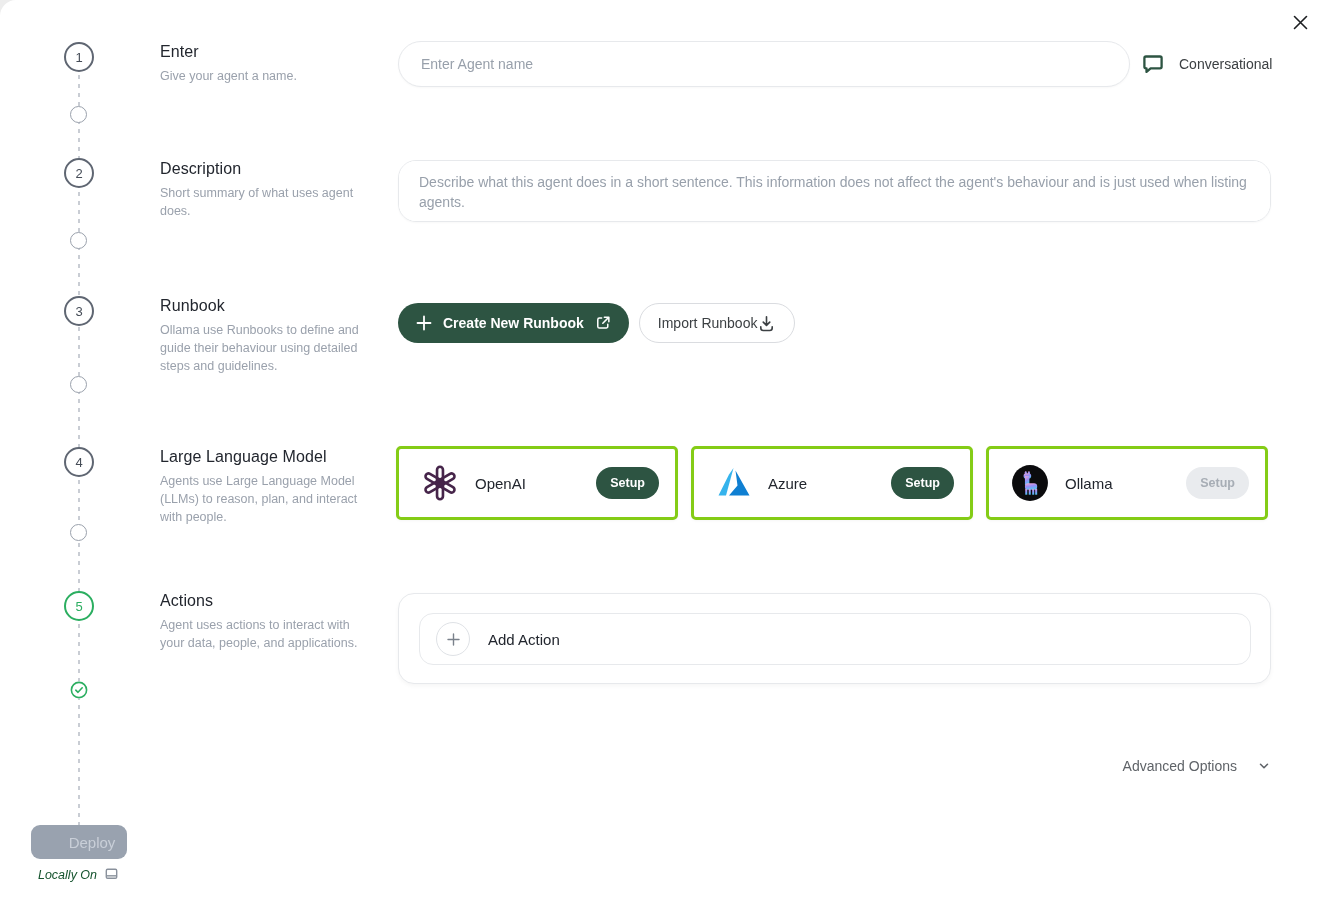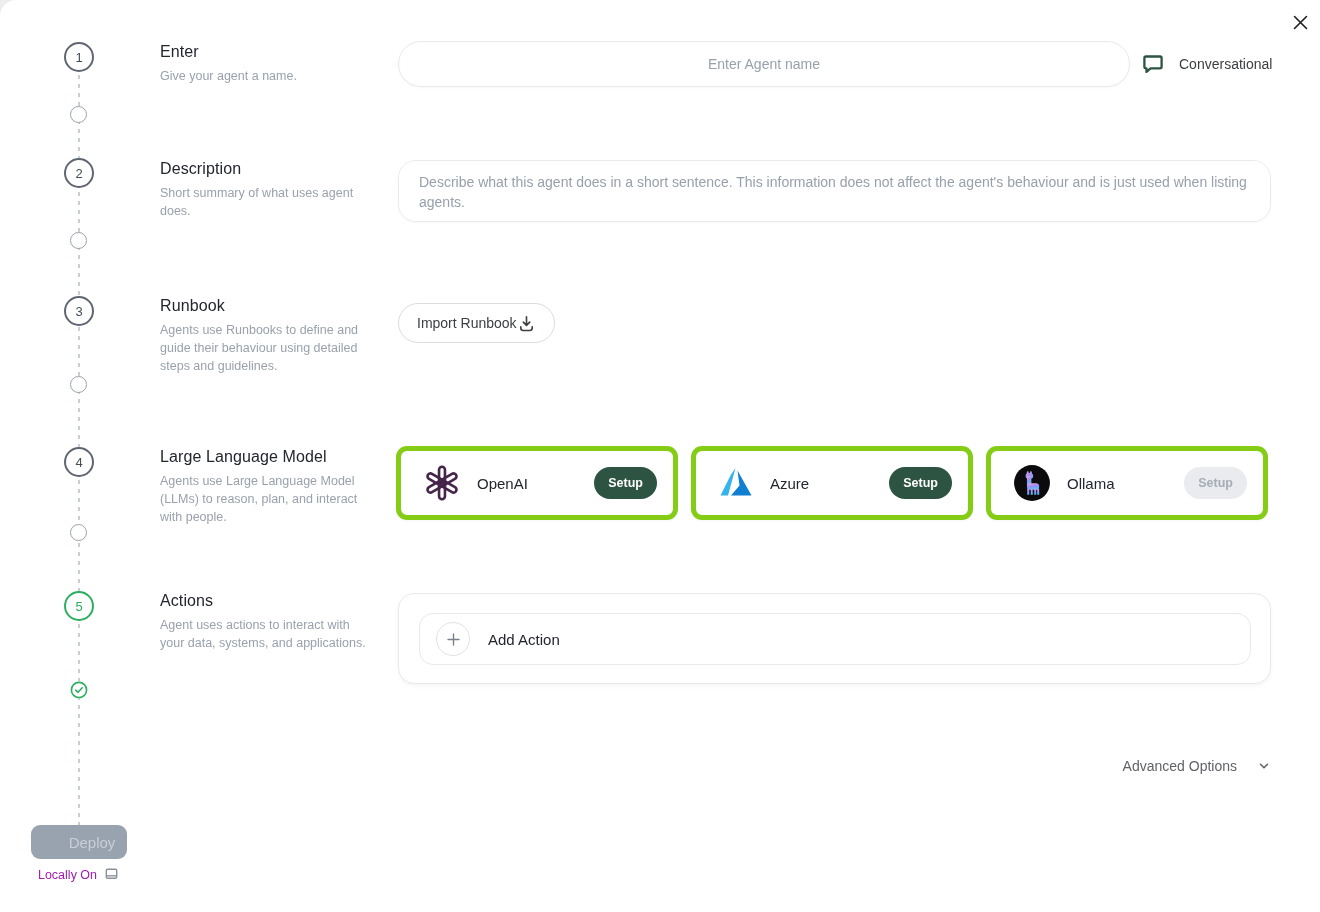--- a/index.html
+++ b/index.html
@@ -24,41 +24,41 @@
   .checkdot { position: absolute; left: 70px; width: 18px; height: 18px; border-radius: 50%;
     background: #fff; display: flex; align-items: center; justify-content: center; }
   
   .sec-label { position: absolute; left: 160px; width: 208px; }
   .sec-title { font-size: 16px; font-weight: 500; color: #22262e; letter-spacing: .1px; }
   .sec-desc { margin-top: 7px; font-size: 12.5px; line-height: 1.42; color: #9aa1ac; }
   
   .name-input { position: absolute; left: 398px; top: 41px; width: 732px; height: 46px;
     border: 1px solid #e7e9ec; border-radius: 23px; padding: 0 22px; font-size: 14px;
     font-family: "Liberation Sans", sans-serif; color: #22262e; outline: none;
-    box-shadow: 0 1px 2px rgba(0,0,0,.03); text-align: center; }
+    box-shadow: 0 1px 2px rgba(0,0,0,.03); }
   .name-input::placeholder { color: #98a0ab; }
   .conversational { position: absolute; left: 1141px; top: 52px; display: flex; align-items: center; gap: 14px;
     font-size: 14px; color: #3c4043; }
   
   .desc-input { position: absolute; left: 398px; top: 160px; width: 873px; height: 62px;
     border: 1px solid #e7e9ec; border-radius: 18px; padding: 11px 20px; font-size: 14px; line-height: 1.45;
     font-family: "Liberation Sans", sans-serif; color: #22262e; resize: none; outline: none;
     box-shadow: 0 1px 2px rgba(0,0,0,.03); }
   .desc-input::placeholder { color: #98a0ab; }
   
   .runbook-row { position: absolute; left: 398px; top: 303px; display: flex; gap: 10px; }
   .btn-green { height: 40px; display: flex; align-items: center; gap: 10px; padding: 0 17px;
     background: #2d5442; color: #fff; border: none; border-radius: 20px; font-size: 14px; font-weight: 700;
     font-family: "Liberation Sans", sans-serif; cursor: pointer; }
   .btn-outline { height: 40px; display: flex; align-items: center; padding: 0 18px;
     background: #fff; color: #3c4043; border: 1px solid #dadce0; border-radius: 20px; font-size: 14px;
     font-family: "Liberation Sans", sans-serif; cursor: pointer; }
   
   .llm-row { position: absolute; left: 396px; top: 446px; display: flex; gap: 13px; }
-  .llm-card { width: 282px; height: 74px; border: 5px solid #84cc16; border-radius: 11px;
+  .llm-card { width: 282px; height: 74px; border: 3px solid #84cc16; border-radius: 5px;
     background: #fff; box-shadow: 0 1px 3px rgba(0,0,0,.04); display: flex; align-items: center;
     padding: 0 16px 0 22px; cursor: pointer; }
   .llm-name { margin-left: 16px; font-size: 15px; color: #22262e; }
   .setup { margin-left: auto; height: 32px; padding: 0 14px; border: none; border-radius: 16px;
     background: #2d5442; color: #fff; font-size: 12.5px; font-weight: 700;
     font-family: "Liberation Sans", sans-serif; cursor: pointer; text-align: center; }
   .setup.disabled { background: #e9ebee; color: #a7adb5; cursor: default; }
   
   .actions-box { position: absolute; left: 398px; top: 593px; width: 873px; height: 91px;
     border: 1px solid #e7e9ec; border-radius: 16px; background: #fff; box-shadow: 0 2px 4px rgba(0,0,0,.04); }
@@ -68,21 +68,21 @@
     cursor: pointer; }
   .plus-circle { width: 34px; height: 34px; border: 1px solid #dfe2e6; border-radius: 50%;
     display: flex; align-items: center; justify-content: center; }
   
   .advanced { position: absolute; left: 398px; top: 758px; width: 873px; display: flex;
     align-items: center; justify-content: flex-end; gap: 20px; font-size: 14px; color: #5f6368; cursor: pointer; }
   .deploy { position: absolute; left: 31px; top: 825px; width: 96px; height: 34px;
     background: #99a2af; color: #c9cfd8; border: none; border-radius: 9px; font-size: 15px; font-weight: 500;
     font-family: "Liberation Sans", sans-serif; cursor: default; padding-left: 26px; }
   .locally { position: absolute; left: 0; top: 866px; width: 158px; display: flex; align-items: center;
-    justify-content: center; gap: 6px; font-size: 12.5px; color: #a21caf; }
+    justify-content: center; gap: 6px; font-size: 12.5px; color: #14532d; font-style: italic; }
 </style>
 </head>
 <body>
 
 <div class="sheet">
 
   <button class="close" aria-label="close">
     <svg width="17" height="17" viewBox="0 0 17 17">
         <path d="M2.5,2.5 L14.5,14.5 M14.5,2.5 L2.5,14.5" stroke="#1c1e21" stroke-width="1.6" stroke-linecap="round"></path>
       </svg>
@@ -121,42 +121,51 @@
   <div class="sec-label" style="top:43px">
     <div class="sec-title">Enter</div>
     <div class="sec-desc">Give your agent a name.</div>
   </div>
   <div class="sec-label" style="top:160px">
     <div class="sec-title">Description</div>
     <div class="sec-desc">Short summary of what uses agent does.</div>
   </div>
   <div class="sec-label" style="top:297px">
     <div class="sec-title">Runbook</div>
-    <div class="sec-desc">Agents use Runbooks to define and guide their behaviour using detailed steps and guidelines.</div>
+    <div class="sec-desc">Ollama use Runbooks to define and guide their behaviour using detailed steps and guidelines.</div>
   </div>
   <div class="sec-label" style="top:448px">
     <div class="sec-title">Large Language Model</div>
     <div class="sec-desc">Agents use Large Language Model (LLMs) to reason, plan, and interact with people.</div>
   </div>
   <div class="sec-label" style="top:592px">
     <div class="sec-title">Actions</div>
-    <div class="sec-desc">Agent uses actions to interact with your data, systems, and applications.</div>
+    <div class="sec-desc">Agent uses actions to interact with your data, people, and applications.</div>
   </div>
 
   <input class="name-input" type="text" placeholder="Enter Agent name" style="">
   <div class="conversational">
     <svg width="24" height="24" viewBox="0 0 24 24">
       <path d="M5,4.5 h14 a1.6,1.6 0 0 1 1.6,1.6 v8.6 a1.6,1.6 0 0 1 -1.6,1.6 h-9.4 l-4.1,3.6 v-3.6 h-0.5 a1.6,1.6 0 0 1 -1.6,-1.6 v-8.6 a1.6,1.6 0 0 1 1.6,-1.6 z" fill="none" stroke="#2d5442" stroke-width="2.3" stroke-linejoin="round"></path>
     </svg>
     <span>Conversational</span>
   </div>
 
   <textarea class="desc-input" placeholder="Describe what this agent does in a short sentence. This information does not affect the agent's behaviour and is just used when listing agents." style=""></textarea>
 
   <div class="runbook-row">
+    <button class="btn-green">
+      <svg width="18" height="18" viewBox="0 0 18 18">
+        <path d="M9,2.5 V15.5 M2.5,9 H15.5" stroke="#ffffff" stroke-width="1.8" stroke-linecap="round"></path>
+      </svg>
+      <span>Create New Runbook</span>
+      <svg width="18" height="18" viewBox="0 0 20 20">
+        <path d="M8.5,4.5 H6 A1.8,1.8 0 0 0 4.2,6.3 v7.5 A1.8,1.8 0 0 0 6,15.6 h7.5 a1.8,1.8 0 0 0 1.8,-1.8 V11.3 M11.5,3.5 h5 v5 M16,4 L9.8,10.2" fill="none" stroke="#ffffff" stroke-width="1.7" stroke-linecap="round" stroke-linejoin="round"></path>
+      </svg>
+    </button>
     <button class="btn-outline">
       <span>Import Runbook</span>
       <svg width="19" height="19" viewBox="0 0 20 20">
         <path d="M10,3 V11.5 M6.6,8.6 L10,12 L13.4,8.6 M4,13.5 v1.2 A2.6,2.6 0 0 0 6.6,17.3 h6.8 A2.6,2.6 0 0 0 16,14.7 V13.5" fill="none" stroke="#3c4043" stroke-width="1.7" stroke-linecap="round" stroke-linejoin="round"></path>
       </svg>
     </button>
   </div>
 
   <div class="llm-row">
 

